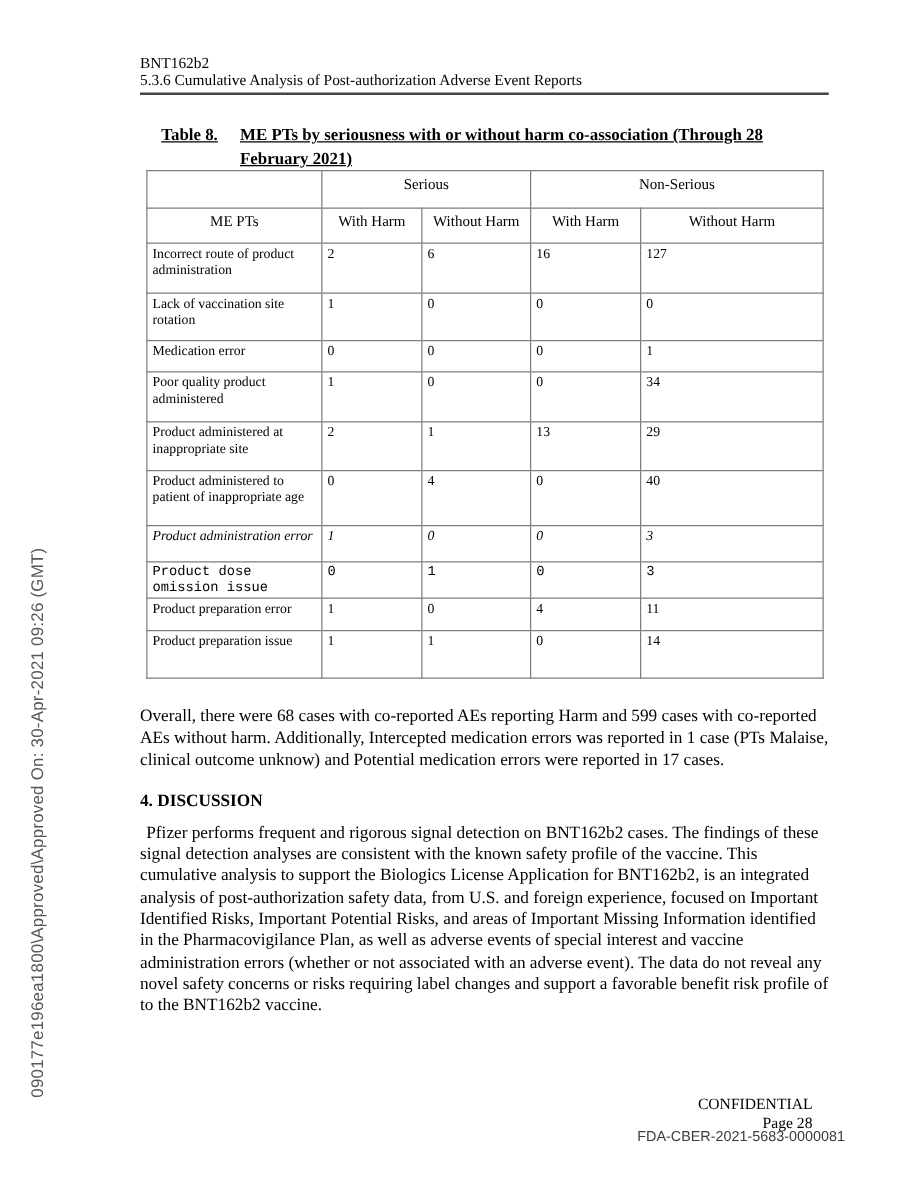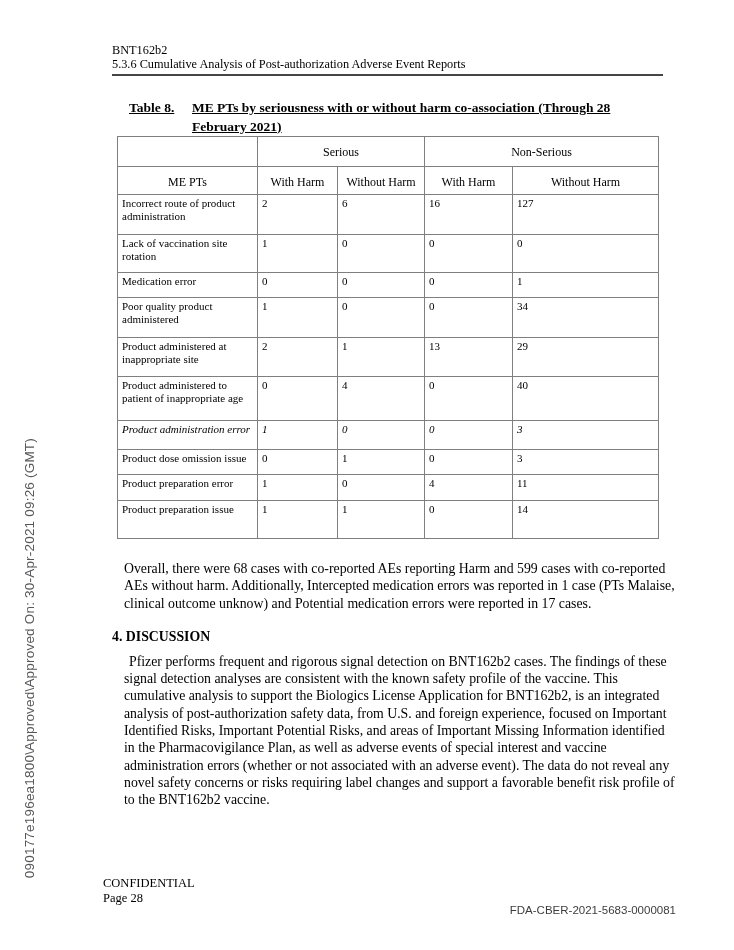--- a/index.html
+++ b/index.html
@@ -65,61 +65,60 @@
   }
   table.me-table td, table.me-table th {
     border: 1px solid #7f7f7f;
     vertical-align: top;
     font-weight: normal;
   }
   thead th {
     font-weight: bold;
     font-size: 12px;
     text-align: center;
-    padding-top: 8px;
+    padding-top: 3px;
   }
   thead tr:nth-child(1) { height: 30px; }
   thead tr:nth-child(2) { height: 28px; }
   tbody td {
     font-size: 11px;
     line-height: 13px;
     text-align: left;
     padding: 2px 4px 0 4px;
   }
   tbody tr:nth-child(1)  { height: 40px; }
   tbody tr:nth-child(2)  { height: 38px; }
   tbody tr:nth-child(3)  { height: 25px; }
   tbody tr:nth-child(4)  { height: 40px; }
   tbody tr:nth-child(5)  { height: 39px; padding-left: 20px; }
   tbody tr:nth-child(6)  { height: 44px; }
   tbody tr:nth-child(7)  { height: 29px; font-style: italic; }
-  tbody tr:nth-child(8)  { height: 25px; }
+  tbody tr:nth-child(8)  { height: 25px; font-family: Liberation Mono, monospace; }
   tbody tr:nth-child(9)  { height: 26px; }
   tbody tr:nth-child(10) { height: 38px; }
 
   .body-para {
     margin-top: 21px;
     font-size: 13.8px;
     line-height: 17.3px;
     width: 551px;
-    margin-left: 12px;
   }
   .discussion-heading {
     margin-top: 17px;
     font-size: 13.8px;
     font-weight: bold;
   }
   .para2 { margin-top: 8px; text-indent: 5px; }
 
   .footer-center {
     position: absolute;
     left: 103px;
     top: 876px;
     width: 547px;
-    text-align: left;
+    text-align: right;
     font-size: 12.5px;
     line-height: 15px;
   }
   .footer-right {
     position: absolute;
     top: 904px;
     right: 58px;
     font-family: "Liberation Sans", sans-serif;
     font-size: 11.5px;
     color: #3d3d3d;

